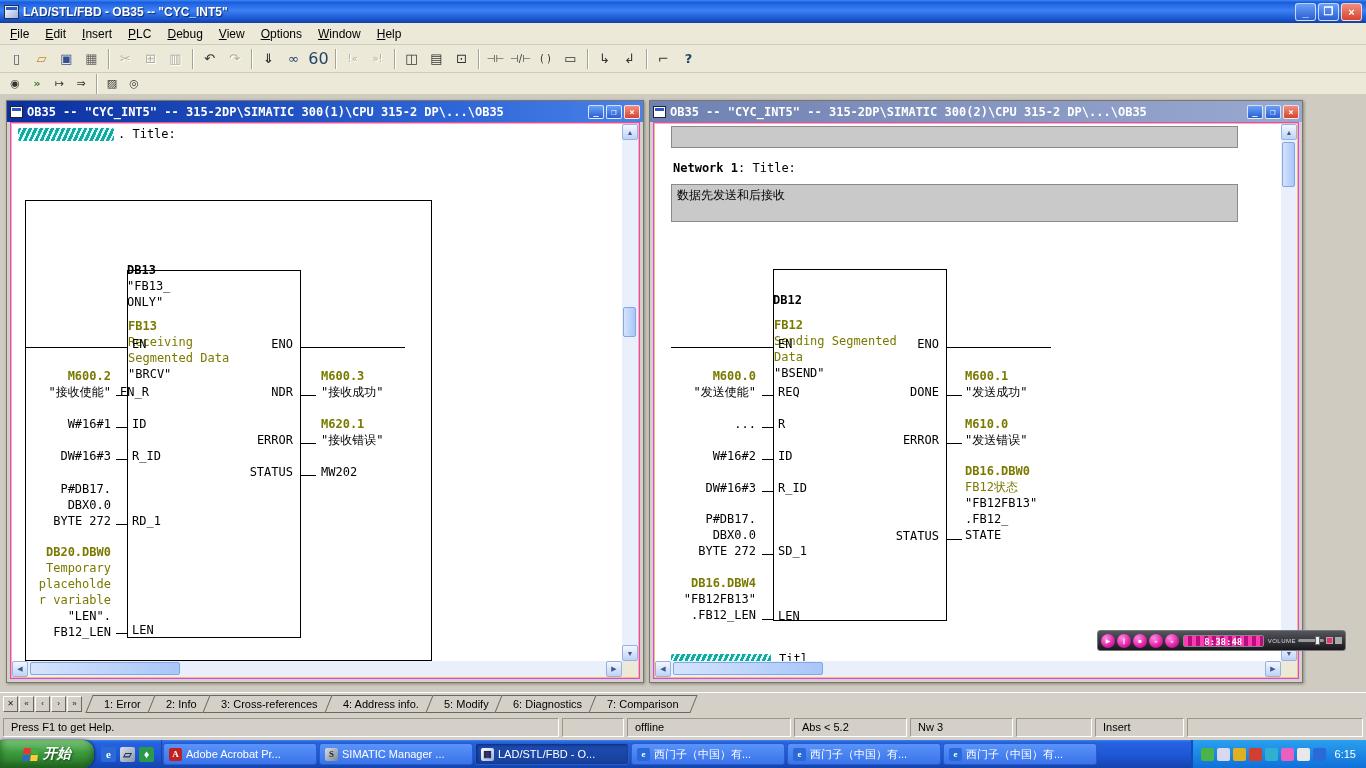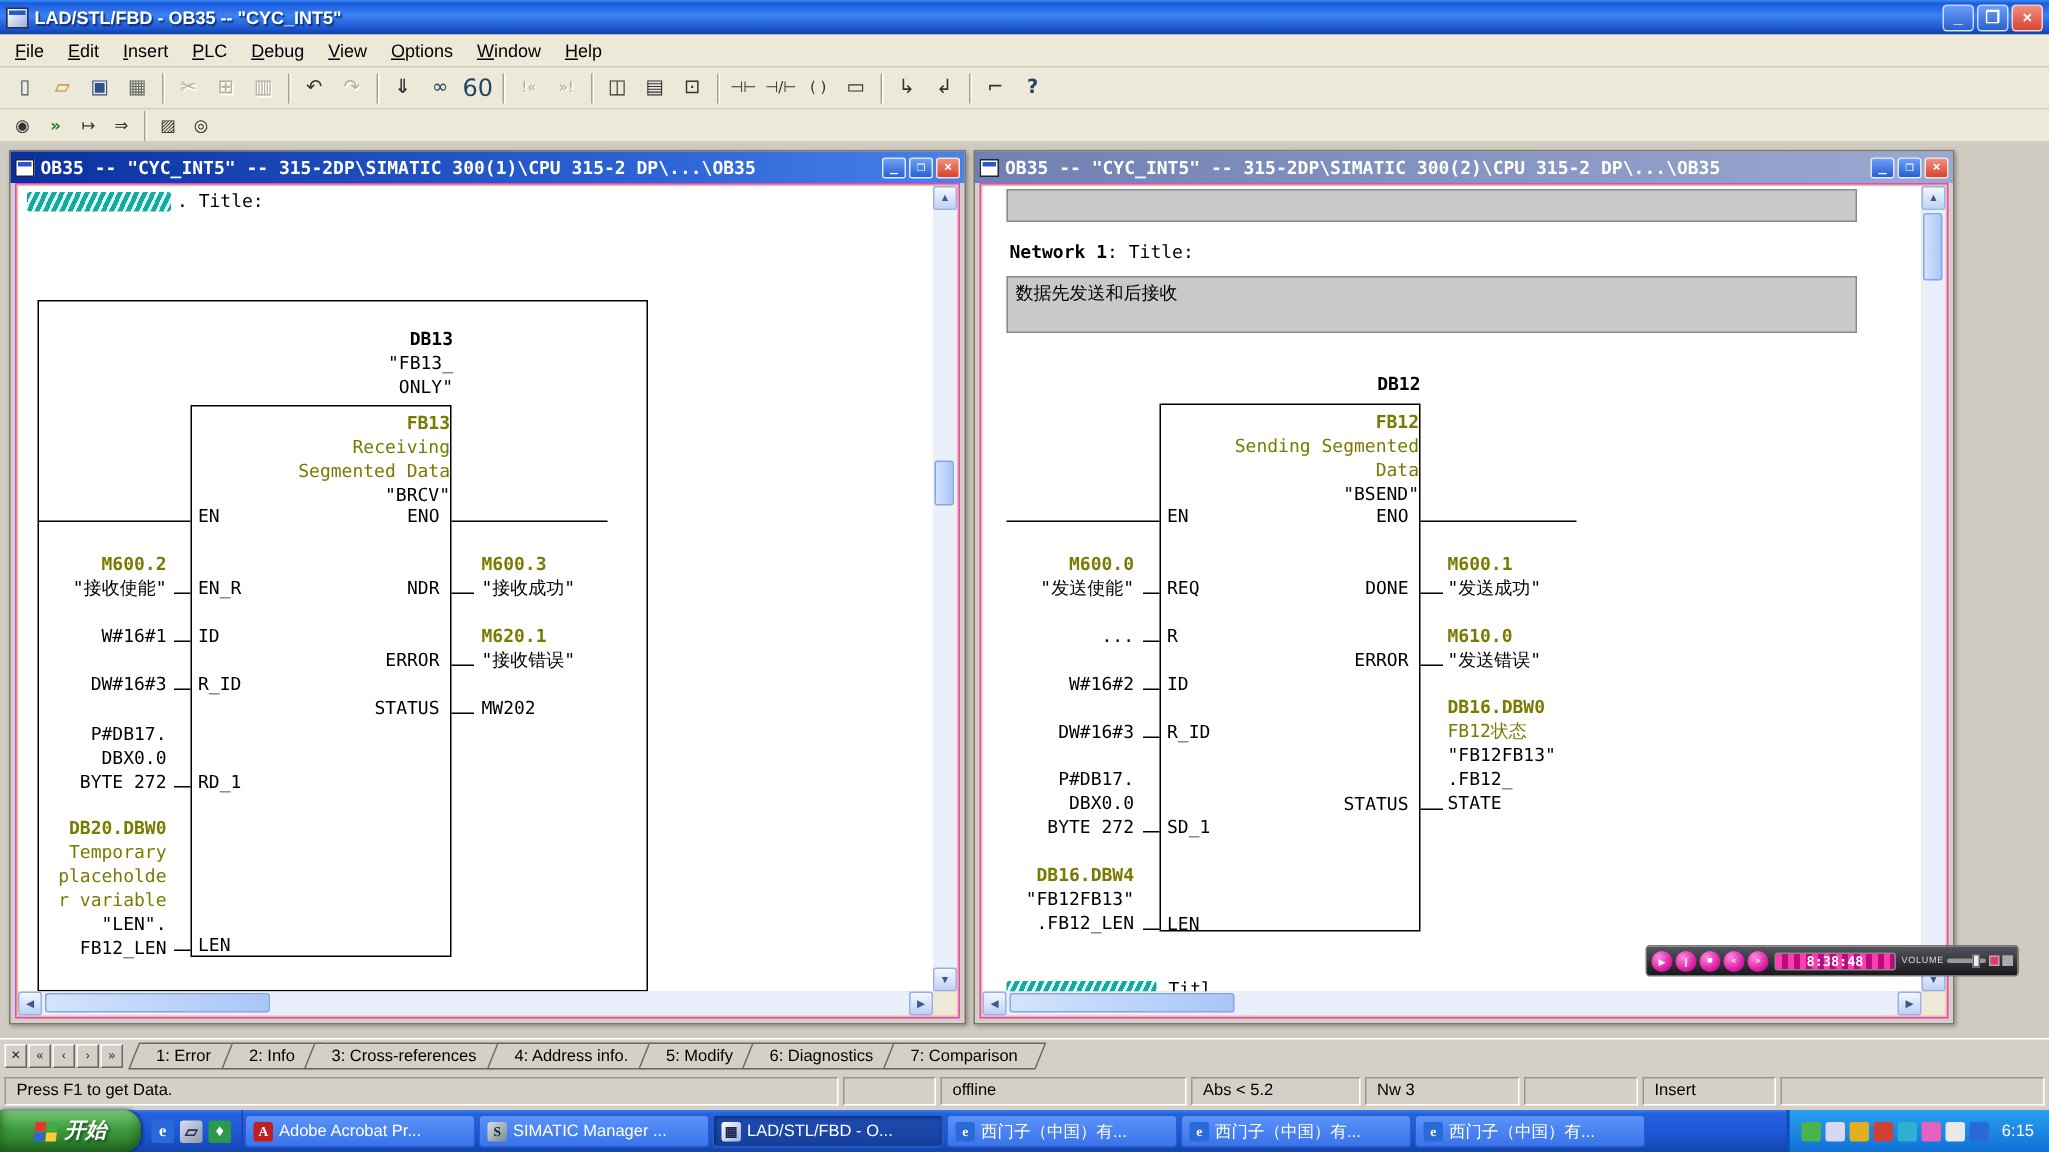--- a/index.html
+++ b/index.html
@@ -63,21 +63,21 @@
   .hscroll .sbtn { top:0; }
   .sthumb { position:absolute; background:linear-gradient(90deg,#d5e3fc,#a9c6f8); border:1px solid #84a6e2; border-radius:2px; }
   .hscroll .sthumb { top:1px; height:13px; }
   .vscroll .sthumb { left:1px; width:13px; }
 
   
   .dlabel { position:absolute; font:12px/16px "DejaVu Sans Mono","Liberation Mono", monospace; color:#000; white-space:pre; }
   .bold { font-weight:bold; }
   .olive { color:#7a7a00; font-weight:bold; }
   .olive-n { color:#7a7a00; }
-  .ctr { text-align:right; }
+  .ctr { text-align:left;margin-top:44px; }
   .rar { text-align:right; }
   .hline { position:absolute; height:1px; background:#000; }
   .dbox { position:absolute; border:1px solid #000; }
   .comment { position:absolute; background:#c9c9c9; border:1px solid #8a8a8a;
     font:12px/16px "DejaVu Sans Mono", monospace; padding:2px 5px; color:#000; }
   .scribble { position:absolute; background:repeating-linear-gradient(115deg,#17a8a0 0 3px,#d8fffb 3px 5px); border-radius:2px; }
 
   
   .player { position:absolute; left:1097px; top:630px; width:249px; height:21px; z-index:60;
     background:linear-gradient(180deg,#55555e,#17171c); border:1px solid #777; border-radius:3px;
@@ -230,21 +230,21 @@
         <div class="dlabel ctr" style="left:115px;top:110px;width:175px">"FB13_</div>
         <div class="dlabel ctr" style="left:115px;top:126px;width:175px">ONLY"</div>
 
         <div class="dbox" style="left:115px;top:146px;width:174px;height:368px"></div>
         <div class="dlabel olive ctr" style="left:116px;top:150px;width:172px">FB13</div>
         <div class="dlabel olive-n ctr" style="left:116px;top:166px;width:172px">Receiving</div>
         <div class="dlabel olive-n ctr" style="left:116px;top:182px;width:172px">Segmented Data</div>
         <div class="dlabel ctr" style="left:116px;top:198px;width:172px">"BRCV"</div>
 
         <div class="dlabel" style="left:120px;top:212px">EN</div>
-        <div class="dlabel" style="left:120px;top:260px">EN_R</div>
+        <div class="dlabel" style="left:108px;top:260px">EN_R</div>
         <div class="dlabel" style="left:120px;top:292px">ID</div>
         <div class="dlabel" style="left:120px;top:324px">R_ID</div>
         <div class="dlabel" style="left:120px;top:389px">RD_1</div>
         <div class="dlabel" style="left:120px;top:498px">LEN</div>
 
         <div class="dlabel rar" style="right:329px;top:212px">ENO</div>
         <div class="dlabel rar" style="right:329px;top:260px">NDR</div>
         <div class="dlabel rar" style="right:329px;top:308px">ERROR</div>
         <div class="dlabel rar" style="right:329px;top:340px">STATUS</div>
 
@@ -421,21 +421,21 @@
     <div class="tab">
         <span>6: Diagnostics</span>
       </div>
     <div class="tab">
         <span>7: Comparison</span>
       </div>
   </div>
 </div>
 
 <div class="statusbar">
-  <div class="spanel" style="width:556px">Press F1 to get Data.</div>
+  <div class="spanel" style="width:556px">Press F1 to get Help.</div>
   <div class="spanel" style="width:62px"></div>
   <div class="spanel" style="width:164px">offline</div>
   <div class="spanel" style="width:113px">Abs &lt; 5.2</div>
   <div class="spanel" style="width:103px">Nw 3</div>
   <div class="spanel" style="width:76px"></div>
   <div class="spanel" style="width:89px">Insert</div>
   <div class="spanel" style="flex:1"></div>
 </div>
 
 <div class="taskbar">

